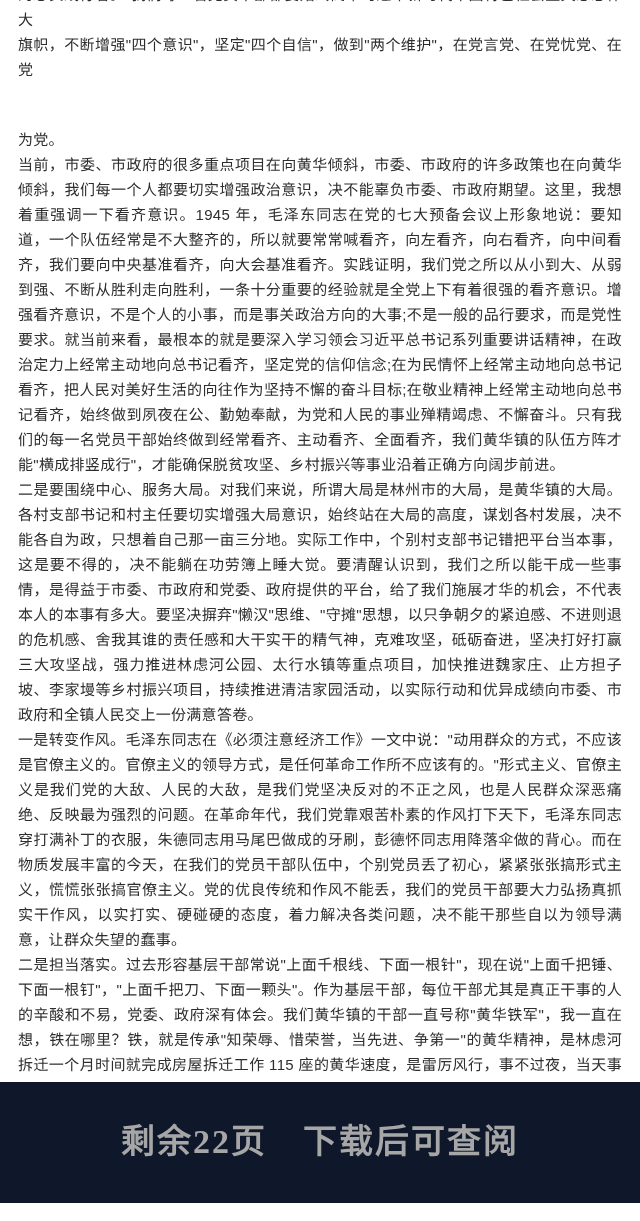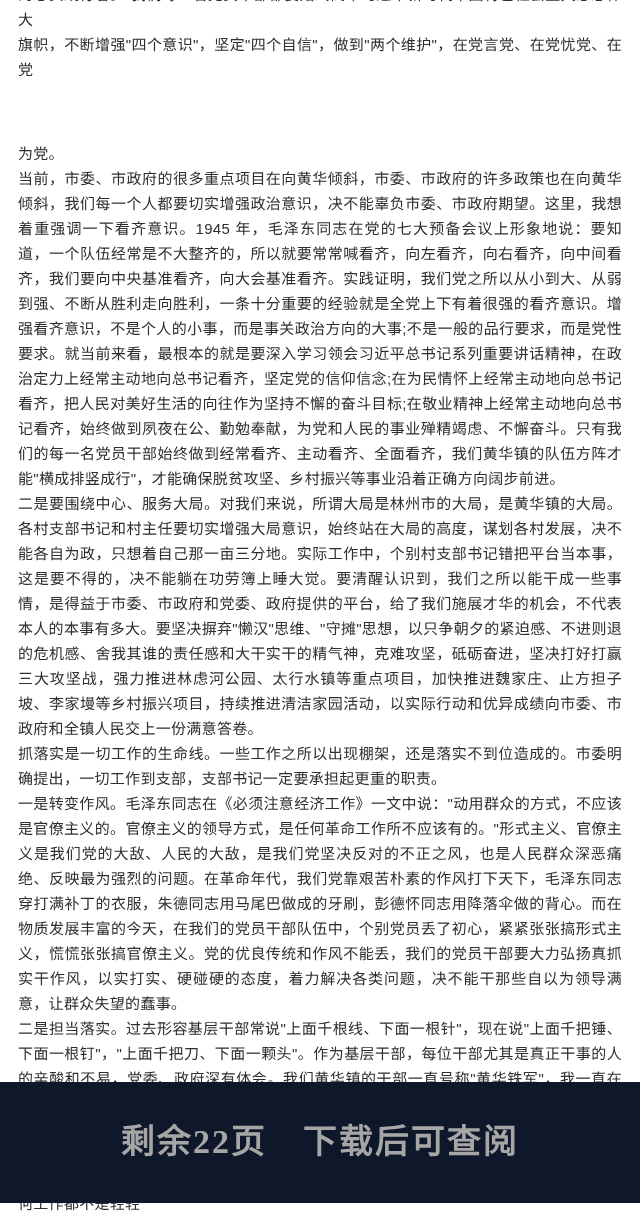--- a/index.html
+++ b/index.html
@@ -31,21 +31,21 @@
   .para {
     margin: 0;
     padding: 0;
   }
   
   .para.clipped-top {
     margin-top: -18px;
   }
   
   .para.page-gap {
-    margin-top: 59px;
+    margin-top: 45px;
   }
   .para.blank-before {
     margin-top: 25px;
   }
   .footer-band {
     position: absolute;
     left: 0;
     top: 1100px;
     width: 640px;
     height: 121px;
@@ -80,21 +80,20 @@
 
     <p class="para">旗帜，不断增强"四个意识"，坚定"四个自信"，做到"两个维护"，在党言党、在党忧党、在党</p>
 
     <p class="para page-gap">为党。</p>
 
     <p class="para">当前，市委、市政府的很多重点项目在向黄华倾斜，市委、市政府的许多政策也在向黄华倾斜，我们每一个人都要切实增强政治意识，决不能辜负市委、市政府期望。这里，我想着重强调一下看齐意识。1945 年，毛泽东同志在党的七大预备会议上形象地说：要知道，一个队伍经常是不大整齐的，所以就要常常喊看齐，向左看齐，向右看齐，向中间看齐，我们要向中央基准看齐，向大会基准看齐。实践证明，我们党之所以从小到大、从弱到强、不断从胜利走向胜利，一条十分重要的经验就是全党上下有着很强的看齐意识。增强看齐意识，不是个人的小事，而是事关政治方向的大事;不是一般的品行要求，而是党性要求。就当前来看，最根本的就是要深入学习领会习近平总书记系列重要讲话精神，在政治定力上经常主动地向总书记看齐，坚定党的信仰信念;在为民情怀上经常主动地向总书记看齐，把人民对美好生活的向往作为坚持不懈的奋斗目标;在敬业精神上经常主动地向总书记看齐，始终做到夙夜在公、勤勉奉献，为党和人民的事业殚精竭虑、不懈奋斗。只有我们的每一名党员干部始终做到经常看齐、主动看齐、全面看齐，我们黄华镇的队伍方阵才能"横成排竖成行"，才能确保脱贫攻坚、乡村振兴等事业沿着正确方向阔步前进。</p>
 
     <p class="para">二是要围绕中心、服务大局。对我们来说，所谓大局是林州市的大局，是黄华镇的大局。各村支部书记和村主任要切实增强大局意识，始终站在大局的高度，谋划各村发展，决不能各自为政，只想着自己那一亩三分地。实际工作中，个别村支部书记错把平台当本事，这是要不得的，决不能躺在功劳簿上睡大觉。要清醒认识到，我们之所以能干成一些事情，是得益于市委、市政府和党委、政府提供的平台，给了我们施展才华的机会，不代表本人的本事有多大。要坚决摒弃"懒汉"思维、"守摊"思想，以只争朝夕的紧迫感、不进则退的危机感、舍我其谁的责任感和大干实干的精气神，克难攻坚，砥砺奋进，坚决打好打赢三大攻坚战，强力推进林虑河公园、太行水镇等重点项目，加快推进魏家庄、止方担子坡、李家墁等乡村振兴项目，持续推进清洁家园活动，以实际行动和优异成绩向市委、市政府和全镇人民交上一份满意答卷。</p>
 
 
-    <p class="para">抓落实是一切工作的生命线。一些工作之所以出现棚架，还是落实不到位造成的。市委明确提出，一切工作到支部，支部书记一定要承担起更重的职责。</p>
 
     <p class="para">一是转变作风。毛泽东同志在《必须注意经济工作》一文中说："动用群众的方式，不应该是官僚主义的。官僚主义的领导方式，是任何革命工作所不应该有的。"形式主义、官僚主义是我们党的大敌、人民的大敌，是我们党坚决反对的不正之风，也是人民群众深恶痛绝、反映最为强烈的问题。在革命年代，我们党靠艰苦朴素的作风打下天下，毛泽东同志穿打满补丁的衣服，朱德同志用马尾巴做成的牙刷，彭德怀同志用降落伞做的背心。而在物质发展丰富的今天，在我们的党员干部队伍中，个别党员丢了初心，紧紧张张搞形式主义，慌慌张张搞官僚主义。党的优良传统和作风不能丢，我们的党员干部要大力弘扬真抓实干作风，以实打实、硬碰硬的态度，着力解决各类问题，决不能干那些自以为领导满意，让群众失望的蠢事。</p>
 
     <p class="para">二是担当落实。过去形容基层干部常说"上面千根线、下面一根针"，现在说"上面千把锤、下面一根钉"，"上面千把刀、下面一颗头"。作为基层干部，每位干部尤其是真正干事的人的辛酸和不易，党委、政府深有体会。我们黄华镇的干部一直号称"黄华铁军"，我一直在想，铁在哪里？铁，就是传承"知荣辱、惜荣誉，当先进、争第一"的黄华精神，是林虑河拆迁一个月时间就完成房屋拆迁工作 115 座的黄华速度，是雷厉风行，事不过夜，当天事当天毕的工作作风。林虑河拆迁为什么能取得现在的成绩，就是包区领导和区里一班人，用心尽责担当，昼夜研究问题，反复与群众沟通的结果。希望大家认真学习这种精神，任何工作都不是轻轻</p>
 
   </div>
 
   <div class="footer-band">
     <div class="footer-notice">
       <span>剩余22页</span><span class="spacer"></span><span>下载后可查阅</span>

